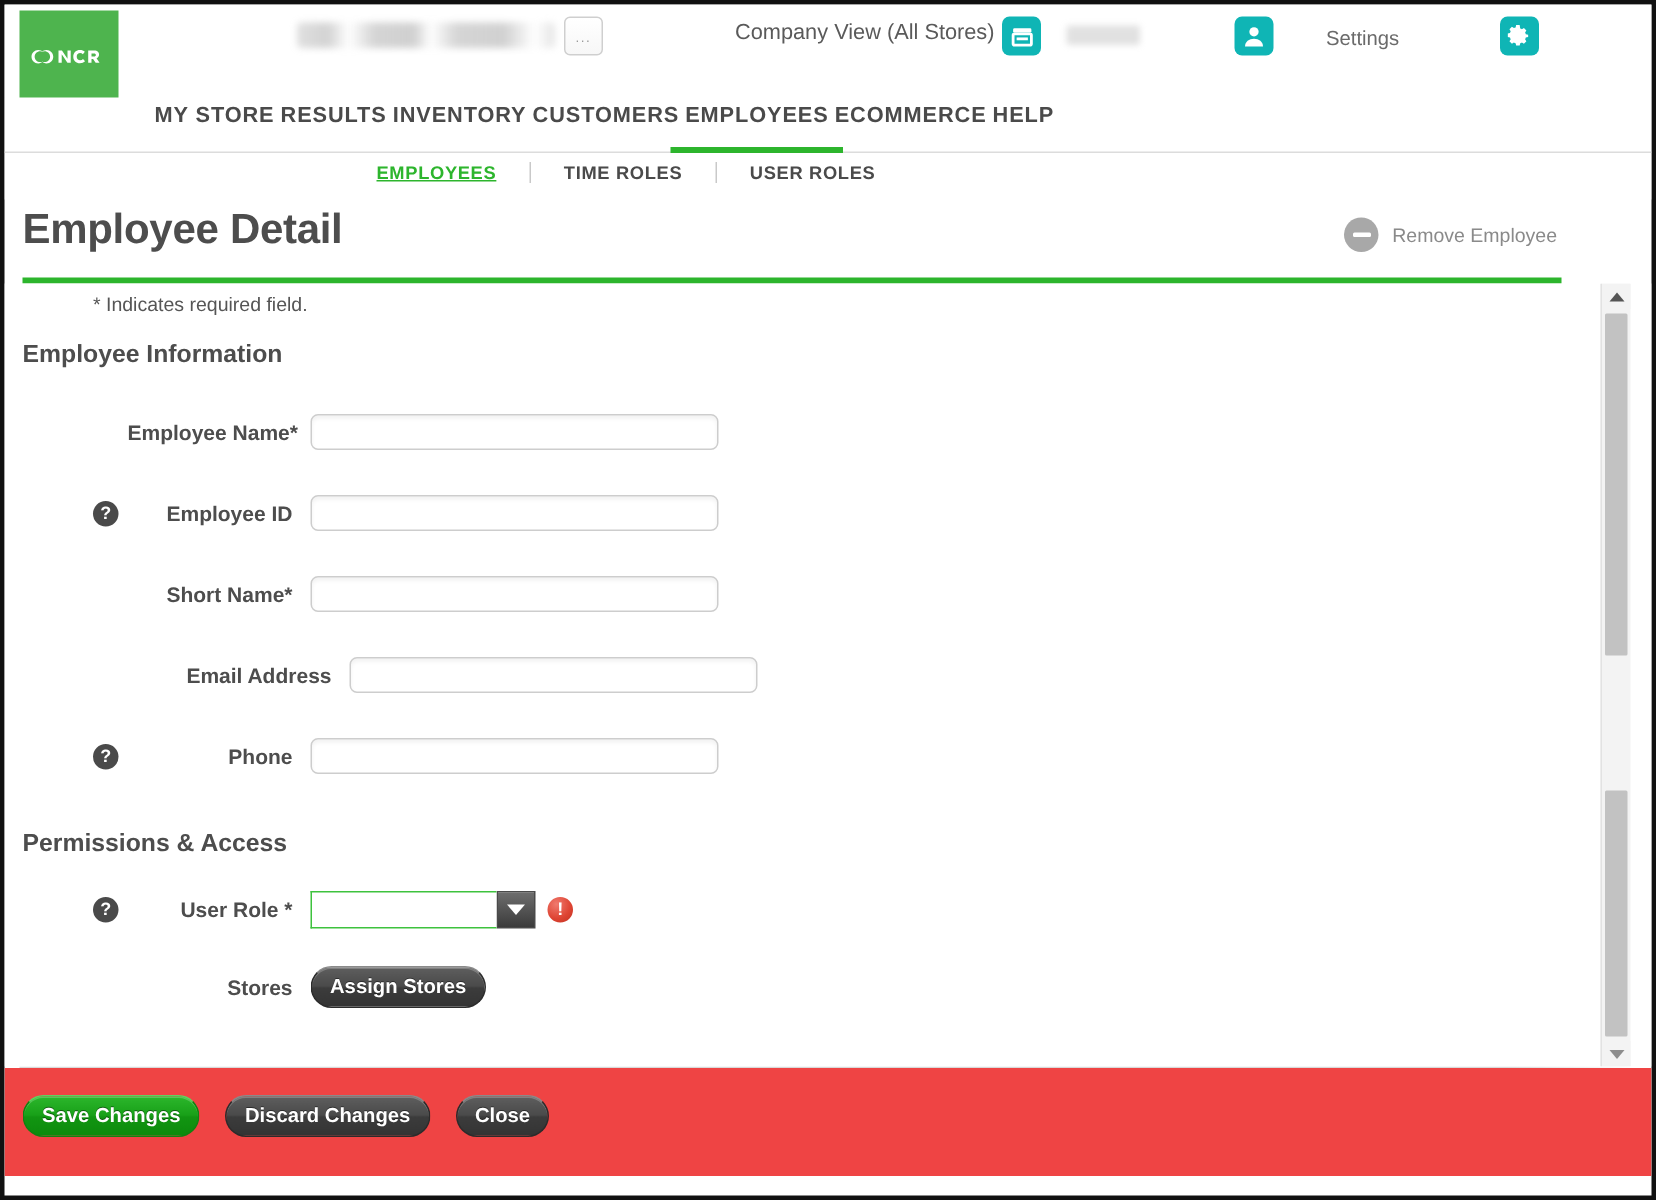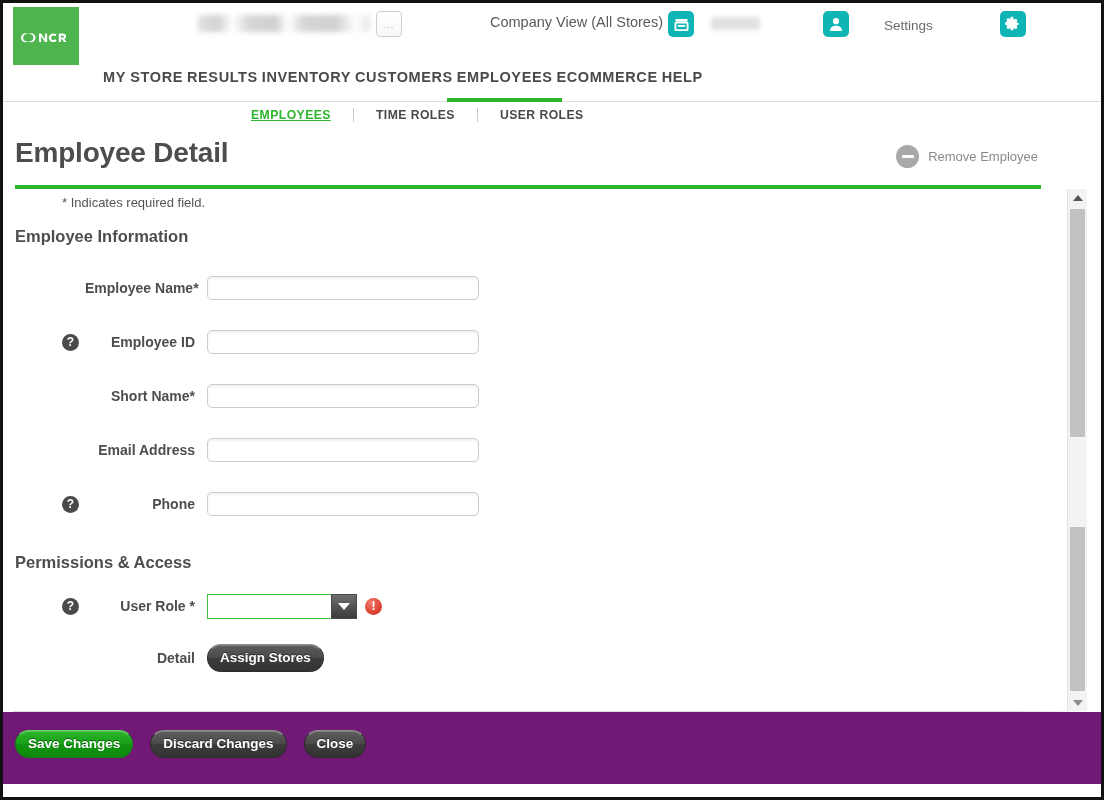--- a/index.html
+++ b/index.html
@@ -279,21 +279,21 @@
     font-size: 13px;
     padding: 0 6px;
     color: #333;
     outline: none;
   }
 
   
   #row-employee-name  { top: 82px; }
   #row-employee-id    { top: 136px; }
   #row-short-name     { top: 190px; }
-  #row-email-address   { top: 244px; }
+  #row-email-address   { top: 244px; margin-left: 26px; }
   #row-phone          { top: 298px; }
   #row-user-role      { top: 400px; }
   #row-stores         { top: 452px; }
 
   
   .select-wrap {
     position: relative;
     display: flex;
     align-items: stretch;
     width: 150px;
@@ -396,21 +396,21 @@
 
   
   .footer-sep {
     height: 1px;
     background: linear-gradient(90deg, #d9d9d9 0%, #d9d9d9 92%, #ffffff 100%);
     margin: 0 10px 0 10px;
   }
   .footer {
     position: relative;
     height: 72px;
-    background: #701a75;
+    background: #ef4444;
   }
   .footer-buttons {
     position: absolute;
     left: 12px; top: 18px;
     display: flex;
     align-items: flex-start;
     gap: 17px;
   }
 </style>
 </head>
@@ -556,21 +556,21 @@
           <span class="chevron-down"></span>
         </span>
       </span>
       <span class="error-badge">!</span>
     </div>
 
     <div class="field-row" id="row-stores">
       <span class="help-slot">
           <span class="help-icon empty"></span>
         </span>
-      <span class="field-label">Detail</span>
+      <span class="field-label">Stores</span>
       <button class="btn3d">Assign Stores</button>
     </div>
 
     <div class="scrollbar">
       <div class="sb-arrow up">
           <span class="tri-up"></span>
         </div>
       <div class="sb-thumb upper"></div>
       <div class="sb-thumb lower"></div>
       <div class="sb-arrow down">

